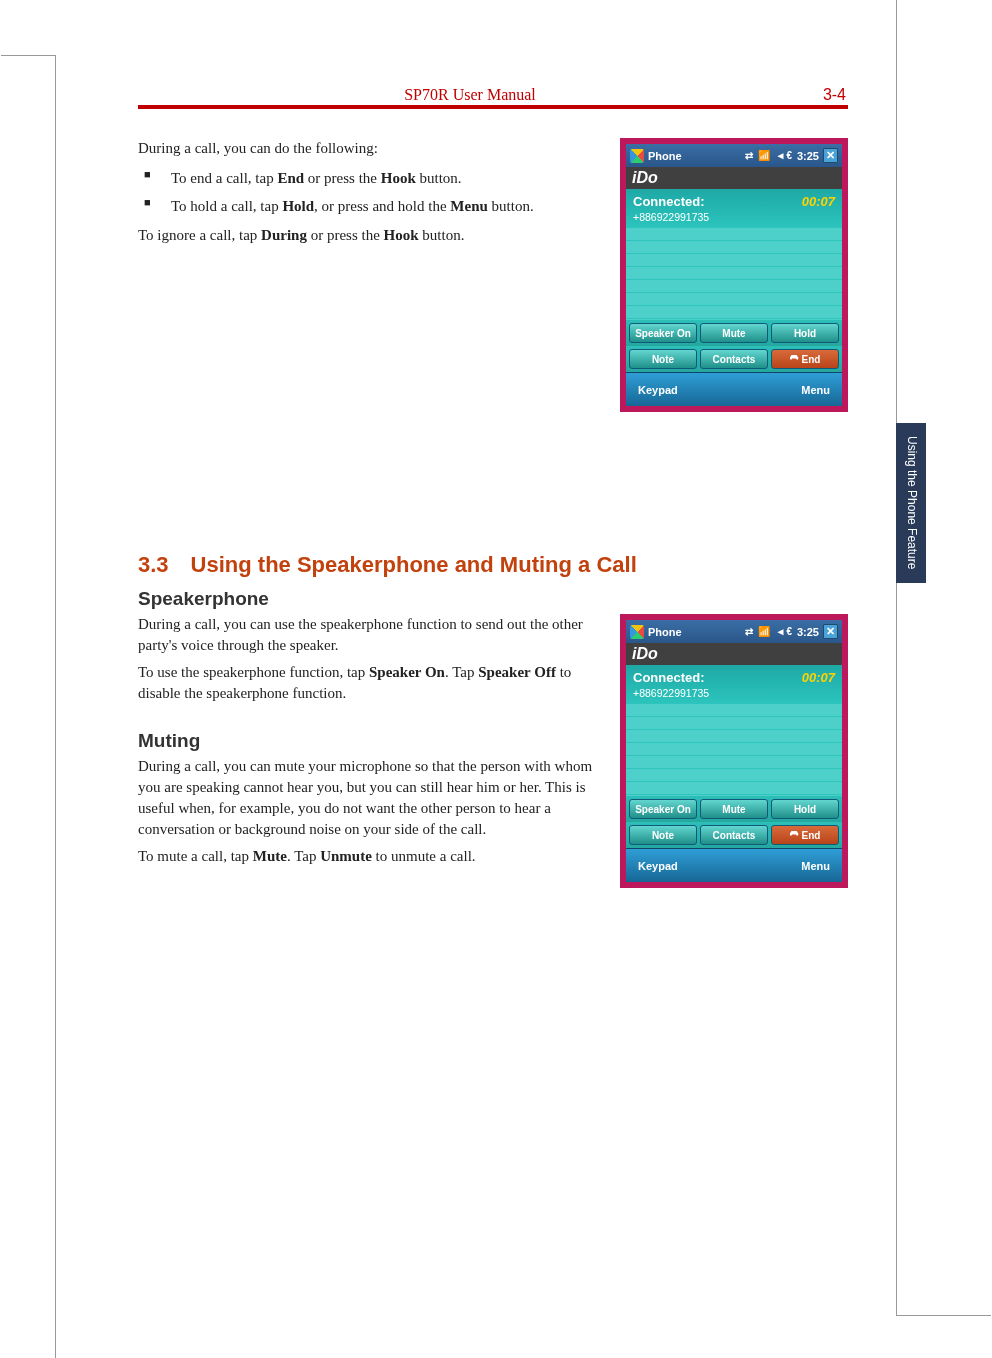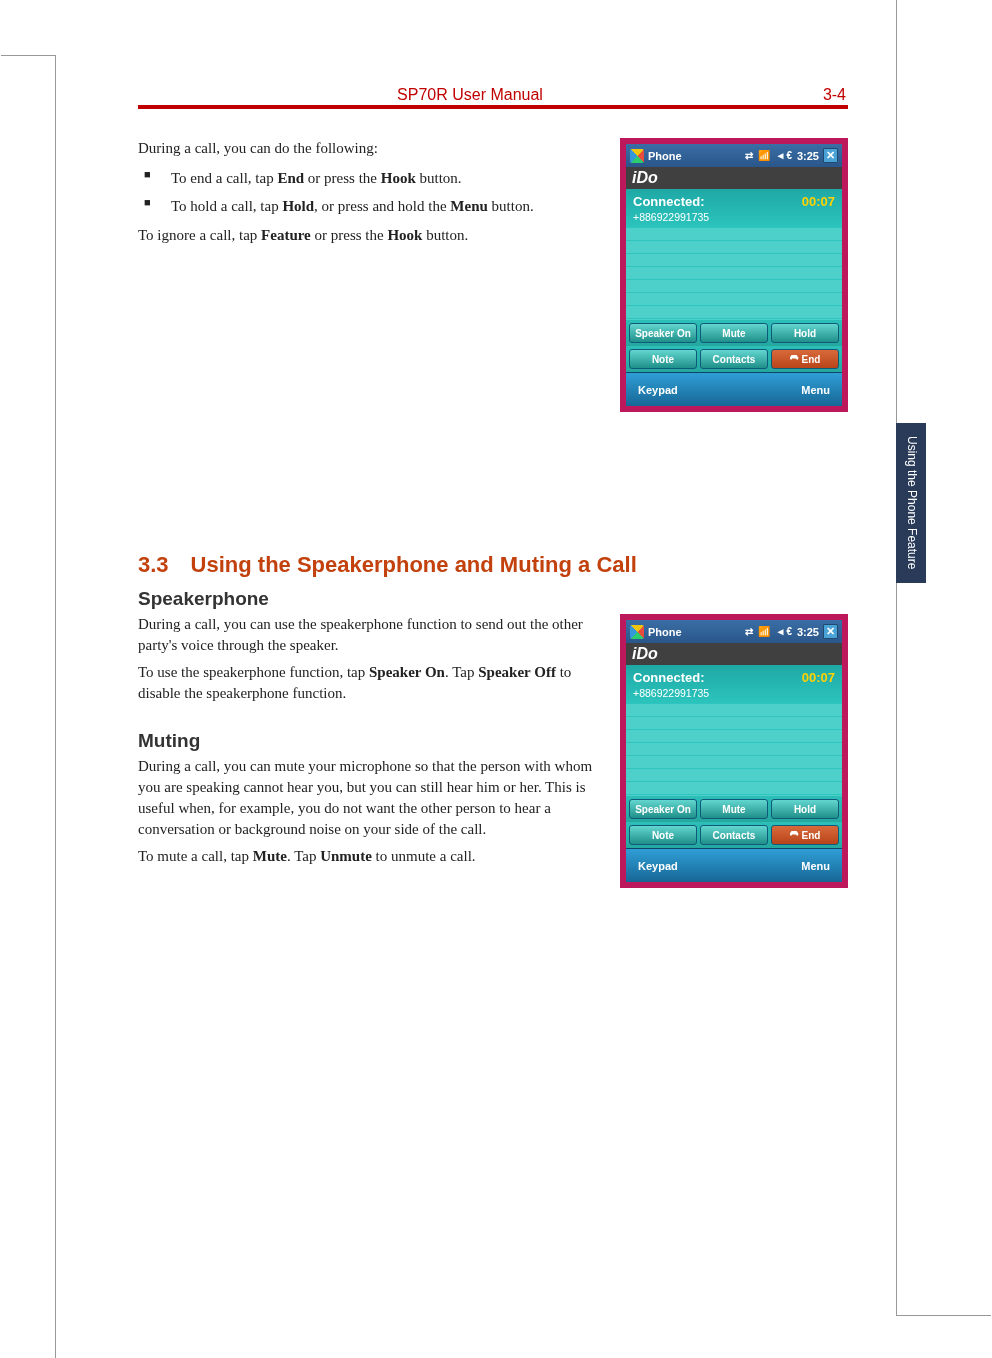--- a/index.html
+++ b/index.html
@@ -43,21 +43,21 @@
       border-top: 3px solid #c00000;
       border-bottom: 1px solid #c00000;
       height: 4px;
     }
     .header-title {
       position: absolute;
       top: 86px;
       left: 0;
       right: 12px;
       text-align: center;
-      font-family: Liberation Sans, sans-serif;
+      font-family: Liberation Serif, serif;
       font-size: 16px;
       color: #c00000;
     }
     .header-page {
       position: absolute;
       top: 86px;
       right: 50px;
       font-family: Arial, sans-serif;
       font-size: 16px;
       color: #c00000;
@@ -184,21 +184,21 @@
     }
     .phone-status {
       background: linear-gradient(#1fa8a5, #2bc4bd);
       color: #fff;
       padding: 5px 7px 4px 7px;
     }
     .status-row1 {
       display: flex; justify-content: space-between;
       font-size: 13px; font-weight: bold;
     }
-    .status-timer { color: #ffd200; }
+    .status-timer { color: #ffd200; font-style: italic; }
     .status-num { font-size: 10.5px; margin-top: 2px; }
     .phone-mid {
       height: 93px;
       background: repeating-linear-gradient(
         #2ec5bf 0, #2ec5bf 1px,
         #4dd0ca 1px, #4dd0ca 13px
       );
     }
     .phone-btnrow {
       display: flex;
@@ -277,21 +277,21 @@
         <p class="body-text">During a call, you can do the following:</p>
         <ul class="bullet-list">
           <li>
             <span>To end a call, tap </span><span class="strong">End</span><span> or press the </span><span class="strong">Hook</span><span> button.</span>
           </li>
           <li>
             <span>To hold a call, tap </span><span class="strong">Hold</span><span>, or press and hold the </span><span class="strong">Menu</span><span> button.</span>
           </li>
         </ul>
         <p class="body-text">
-          <span>To ignore a call, tap </span><span class="strong">Feature</span><span> or press the </span><span class="strong">Hook</span><span> button.</span>
+          <span>To ignore a call, tap </span><span class="strong">During</span><span> or press the </span><span class="strong">Hook</span><span> button.</span>
         </p>
       </div>
 
       <div class="phone">
         <div class="phone-titlebar">
           <div class="win-flag"></div>
           <span>Phone</span>
           <div class="tb-spacer"></div>
           <span class="tb-icons">⇄ 📶 ◄€</span>
           <span>3:25</span>

